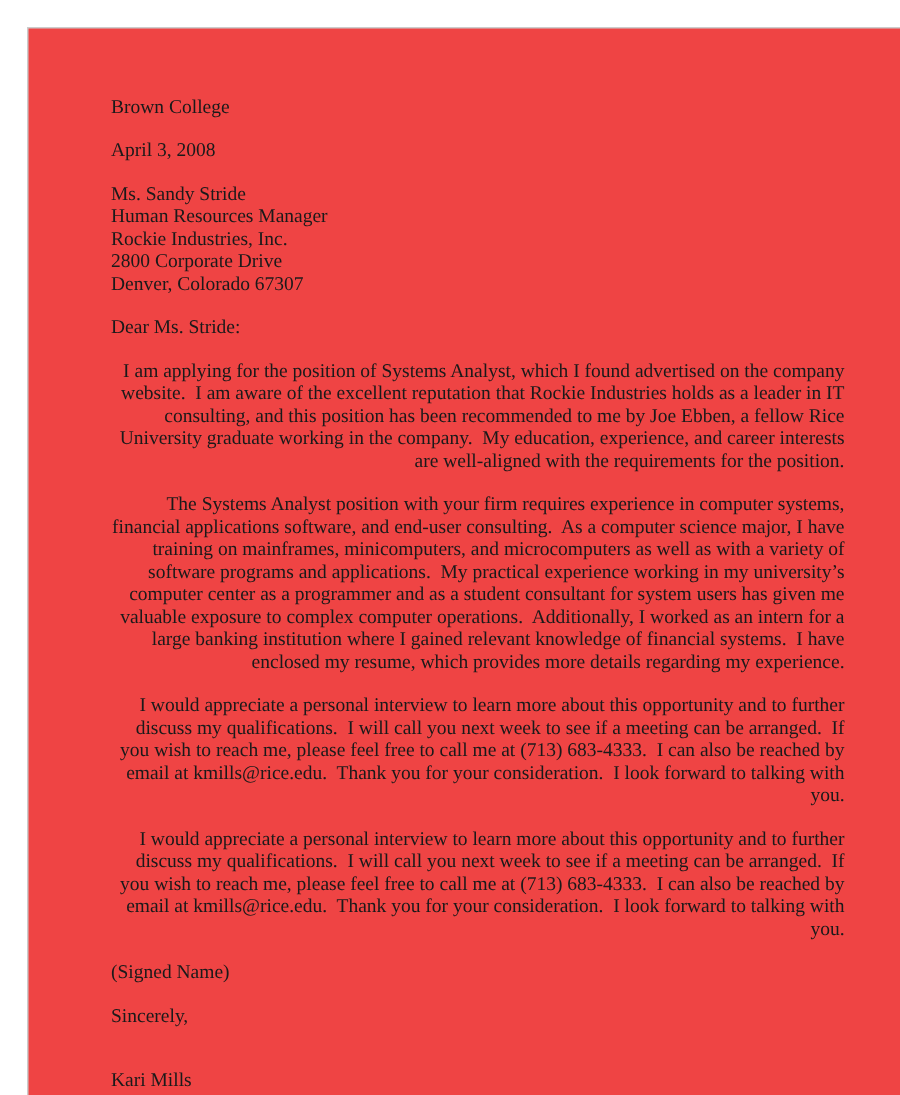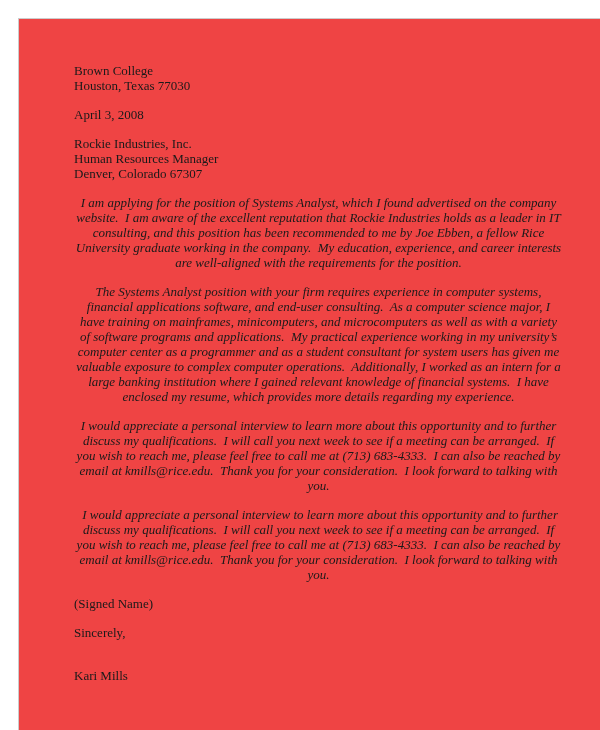--- a/index.html
+++ b/index.html
@@ -22,43 +22,44 @@
     line-height: 15px;
     color: #1a1a1a;
     padding: 44px 50px 20px 55px;
     overflow: hidden;
   }
   .block { margin: 0 0 14px 0; }
   .line { white-space: pre-wrap; }
   .para {
     margin: 0 0 14px 0;
     white-space: pre-wrap;
-    text-align: center;
-    font-style: italic;
+    text-align: right;
   }
   .sig-gap { margin-top: 28px; }
 </style>
 </head>
 <body>
 
 <div class="page">
 
   <div class="block">
     <div class="line">Brown College</div>
-    <div class="line">Houston, Texas 77030</div>
   </div>
 
   <div class="block">April 3, 2008</div>
 
   <div class="block">
+    <div class="line">Ms. Sandy Stride</div>
+    <div class="line">Human Resources Manager</div>
     <div class="line">Rockie Industries, Inc.</div>
-    <div class="line">Human Resources Manager</div>
+    <div class="line">2800 Corporate Drive</div>
     <div class="line">Denver, Colorado 67307</div>
   </div>
 
+  <div class="block">Dear Ms. Stride:</div>
 
   <div class="para">I am applying for the position of Systems Analyst, which I found advertised on the company website.  I am aware of the excellent reputation that Rockie Industries holds as a leader in IT consulting, and this position has been recommended to me by Joe Ebben, a fellow Rice University graduate working in the company.  My education, experience, and career interests are well-aligned with the requirements for the position.</div>
   <div class="para">The Systems Analyst position with your firm requires experience in computer systems, financial applications software, and end-user consulting.  As a computer science major, I have training on mainframes, minicomputers, and microcomputers as well as with a variety of software programs and applications.  My practical experience working in my university’s computer center as a programmer and as a student consultant for system users has given me valuable exposure to complex computer operations.  Additionally, I worked as an intern for a large banking institution where I gained relevant knowledge of financial systems.  I have enclosed my resume, which provides more details regarding my experience.</div>
   <div class="para">I would appreciate a personal interview to learn more about this opportunity and to further discuss my qualifications.  I will call you next week to see if a meeting can be arranged.  If you wish to reach me, please feel free to call me at (713) 683-4333.  I can also be reached by email at kmills@rice.edu.  Thank you for your consideration.  I look forward to talking with you.</div>
   <div class="para"> I would appreciate a personal interview to learn more about this opportunity and to further discuss my qualifications.  I will call you next week to see if a meeting can be arranged.  If you wish to reach me, please feel free to call me at (713) 683-4333.  I can also be reached by email at kmills@rice.edu.  Thank you for your consideration.  I look forward to talking with you.</div>
 
   <div class="block">(Signed Name)</div>
 
   <div class="block">Sincerely,</div>
 

